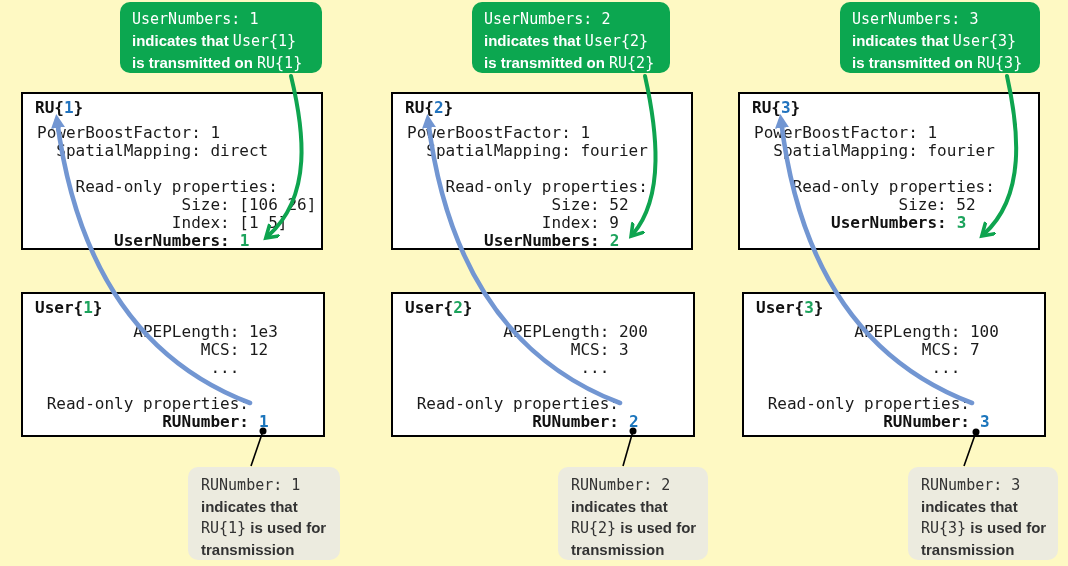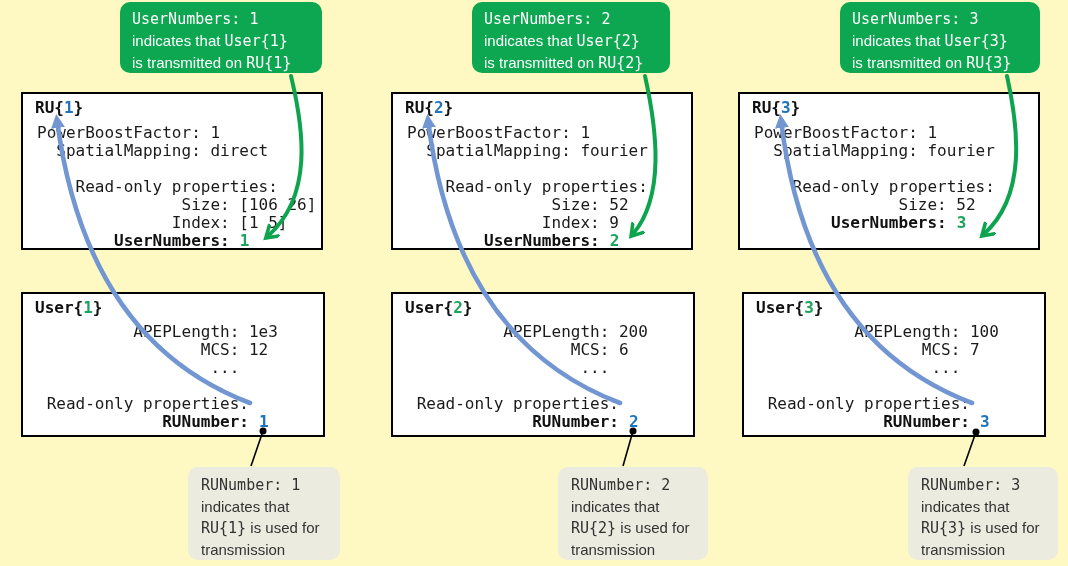--- a/index.html
+++ b/index.html
@@ -19,21 +19,21 @@
   .val-blue{color:#1B75BC;}
   .val-green{color:#1CA35C;}
 
   
   .callout{position:absolute;border-radius:10px;box-sizing:border-box;}
   .callout.green{background:#0CA750;color:#ffffff;padding:7px 12px;}
   .callout.green .cline{font-size:15px;line-height:21px;white-space:pre;}
   .callout.beige{background:#ECEBDF;color:#333;padding:8px 13px;}
   .callout.beige .cline{font-size:15px;line-height:21px;white-space:pre;}
   .cl-mono{font-family:"DejaVu Sans Mono",monospace;}
-  .cl-sans{font-family:"Liberation Sans","DejaVu Sans",sans-serif;}
+  .cl-sans{font-family:"Liberation Sans","DejaVu Sans",sans-serif;font-weight:bold;}
 
   
   #overlay{position:absolute;left:0;top:0;pointer-events:none;}
 </style>
 </head>
 <body>
 
 <div id="canvas">
 
   <div class="callout green" style="left:120px;top:2px;width:202px;height:71px">
@@ -90,21 +90,21 @@
       <div class="row">               Size: 52</div>
       <div class="row">              Index: 9</div>
       <div class="row"><span>        </span><span class="hl-label">UserNumbers:</span><span class="hl-val val-green">2</span></div>
     </div>
   </div>
 
   <div class="objbox" style="left:391px;top:292px;width:304px;height:145px">
     <div class="title"><span>User{</span><span class="num-green">2</span><span>}</span></div>
     <div class="rows" style="margin-top:6px">
       <div class="row">          APEPLength: 200</div>
-      <div class="row">                 MCS: 6</div>
+      <div class="row">                 MCS: 3</div>
       <div class="row">                  ...</div>
       <div class="row"></div>
       <div class="row"> Read-only properties:</div>
       <div class="row"><span>             </span><span class="hl-label">RUNumber:</span><span class="hl-val val-blue">2</span></div>
     </div>
   </div>
 
   <div class="callout beige" style="left:558px;top:467px;width:150px;height:93px">
     <div class="cline cl-mono">RUNumber: 2</div>
     <div class="cline cl-sans">indicates that</div>

